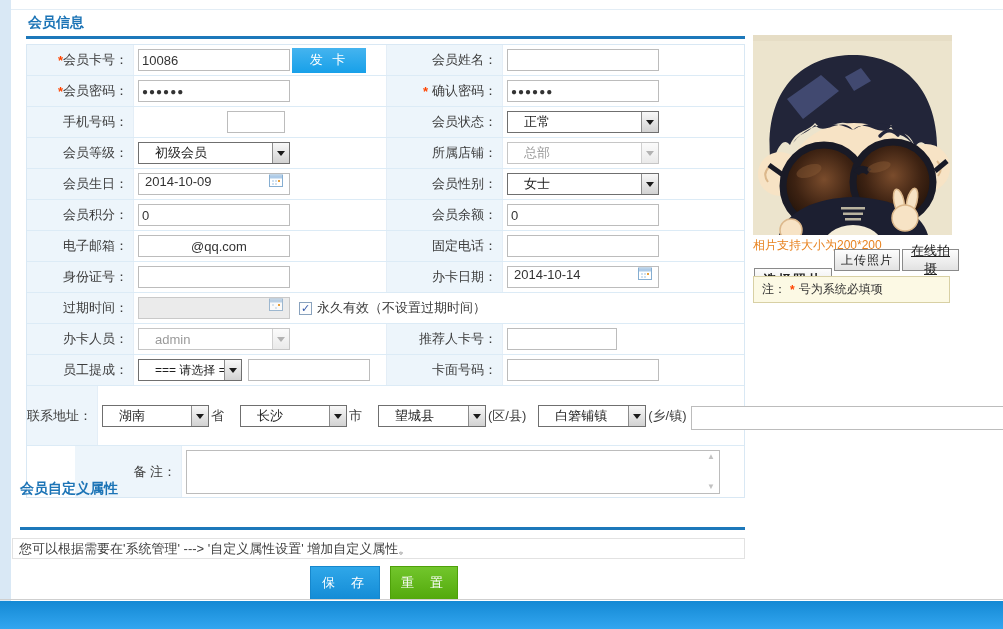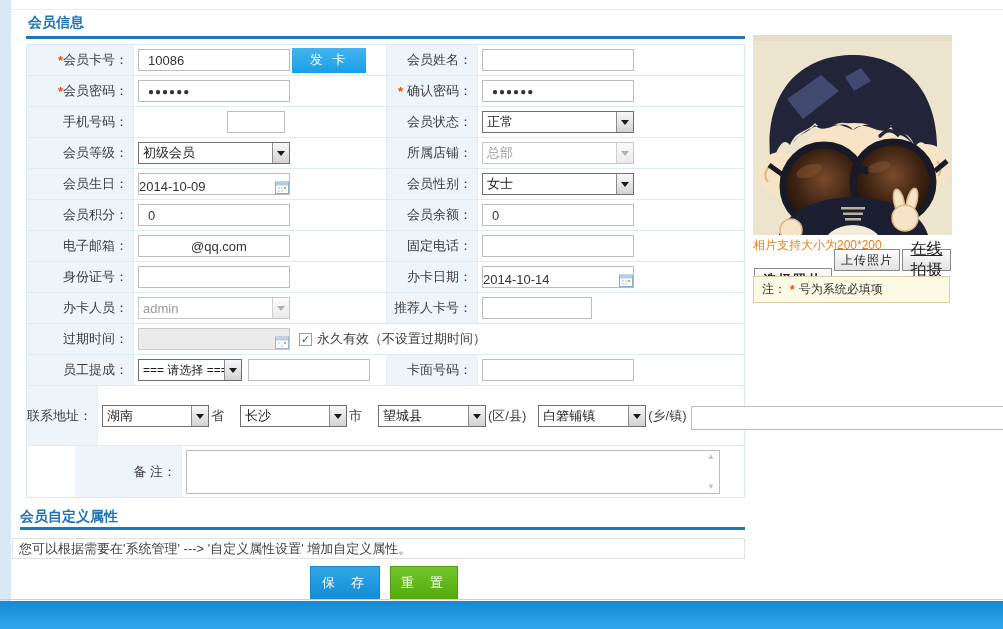--- a/index.html
+++ b/index.html
@@ -4,67 +4,67 @@
 <style>
   html,body{margin:0;padding:0;background:#fff;}
   #app{position:relative;width:1003px;height:629px;background:#fff;overflow:hidden;
        font-family:"Liberation Sans","DejaVu Sans",sans-serif;font-size:13px;color:#3a3a3a;}
 
   .left-strip{position:absolute;left:0;top:0;width:11px;height:601px;background:#d9e8f5;}
   .top-line{position:absolute;left:11px;top:9px;width:992px;height:1px;background:#e3edf5;}
 
   .sec-title{position:absolute;font-size:14px;font-weight:bold;color:#1c74b6;white-space:nowrap;}
   .t1{left:28px;top:14px;}
-  .t2{left:20px;top:508px;}
+  .t2{left:20px;top:480px;}
   .divider{position:absolute;height:3px;background:#1d78ba;}
   .hr1{left:26px;top:36px;width:719px;}
   .hr2{left:20px;top:527px;width:725px;}
 
   
   .tbl{position:absolute;left:26px;top:44px;width:719px;border:1px solid #d9e8f4;box-sizing:border-box;background:#fff;}
   .row{display:flex;height:30px;border-bottom:1px solid #dcebf6;}
   .row:last-child{border-bottom:none;}
   .row.h60{height:59px;}
   .row.h52{height:51px;padding-left:48px;}
   .lc{width:107px;background:#edf5fb;border-right:1px solid #e4eef7;display:flex;align-items:center;
       justify-content:flex-end;padding-right:5px;box-sizing:border-box;color:#3c3c3c;white-space:nowrap;}
-  .lc2{width:91px;padding-left:44px;}
+  .lc2{width:116px;padding-left:44px;}
   .vc{display:flex;align-items:center;border-right:1px solid #e4eef7;box-sizing:border-box;position:relative;}
   .vc1{width:253px;}
   .vc2{flex:1;border-right:none;}
   .vspan{flex:1;display:flex;align-items:center;}
   .star{color:#ff4400;font-weight:bold;}
   .star.gap{margin-right:4px;}
 
   .inp{box-sizing:border-box;height:22px;border:1px solid #bcbcbc;background:#fff;color:#333;
-       font-family:inherit;font-size:13px;padding:1px 9px;margin-left:4px;width:152px;outline:none;}
+       font-family:inherit;font-size:13px;padding:1px 3px;margin-left:4px;width:152px;outline:none;}
   .inp.w110{width:110px;}
   .inp.sm{width:58px;margin-left:93px;}
   .inp.pwd{font-size:10px;letter-spacing:1px;font-weight:bold;}
   .inp.email{padding-left:52px;}
 
   
   .sel{box-sizing:border-box;height:22px;width:152px;margin-left:4px;border:1px solid #6f6f6f;
-       background:#fff;display:flex;align-items:stretch;cursor:default;}
+       background:#fff;display:flex;align-items:stretch;cursor:default;padding-left:12px;}
   .sel-txt{flex:1;display:flex;align-items:center;padding-left:4px;color:#1f1f1f;white-space:nowrap;overflow:hidden;}
   .sel-btn{width:16px;border-left:1px solid #8c8c8c;background:linear-gradient(#f8f8f8,#d2d2d2);
        display:flex;align-items:center;justify-content:center;}
   .sel-btn::after{content:"";width:0;height:0;border:4px solid transparent;border-top:5px solid #1a1a1a;margin-top:5px;}
   .sel.dis{border-color:#c6c6c6;}
   .sel.dis .sel-txt{color:#9a9a9a;}
   .sel.dis .sel-btn{border-left-color:#d0d0d0;background:linear-gradient(#fbfbfb,#eaeaea);}
   .sel.dis .sel-btn::after{border-top-color:#b2b2b2;}
   .sel.w104{width:104px;}
   .sel.w104 .sel-txt{font-size:12px;}
   .sel.w107{width:107px;}
   .sel.w108{width:108px;text-align:right;}
 
   
   .date-box{box-sizing:border-box;height:22px;width:152px;margin-left:4px;border:1px solid #bcbcbc;background:#fff;
-       display:flex;align-items:flex-end;justify-content:space-between;padding:0 0;}
+       display:flex;align-items:flex-start;justify-content:space-between;padding:0 6px;}
   .date-box.dis{background:#ebebeb;border-color:#c9c9c9;}
   .date-txt{color:#333;}
   .cal{width:14px;height:13px;display:flex;}
 
   .issue-btn{box-sizing:border-box;margin-left:2px;width:74px;height:25px;border:none;cursor:pointer;
        background:linear-gradient(#45b4ef,#17a0e9);color:#fff;font-size:13px;letter-spacing:3px;
        font-family:inherit;display:flex;align-items:center;justify-content:center;}
 
   .cb{box-sizing:border-box;width:13px;height:13px;margin-left:9px;border:1px solid #89a2bd;background:#fdfdfd;
       display:flex;align-items:center;justify-content:center;cursor:pointer;}
@@ -89,21 +89,21 @@
   .sb.up::after{content:"▲";}
   .sb.dn::after{content:"▼";}
 
   
   .photo{position:absolute;left:753px;top:35px;width:199px;height:200px;}
   .caption{position:absolute;left:753px;top:237px;font-size:12px;color:#e8821e;white-space:nowrap;}
   .pbtn{position:absolute;box-sizing:border-box;border:1px solid #8a8a8a;background:linear-gradient(#fdfdfd,#e2e2e2);
         color:#222;display:flex;align-items:center;justify-content:center;cursor:pointer;font-family:inherit;}
   .pbtn1{left:754px;top:250px;width:78px;height:24px;font-size:13px;font-weight:bold;letter-spacing:2px;margin-top:18px;}
   .pbtn2{left:834px;top:249px;width:66px;height:22px;font-size:12px;letter-spacing:1px;text-align:center;}
-  .pbtn3{left:902px;top:249px;width:49px;height:22px;font-size:16px;text-decoration:underline;}
+  .pbtn3{left:902px;top:249px;width:57px;height:22px;font-size:13px;text-decoration:underline;}
   .notebox{position:absolute;left:753px;top:276px;width:197px;height:27px;box-sizing:border-box;
         background:#fcf9e4;border:1px solid #d8d0a4;display:flex;align-items:center;padding-left:8px;font-size:12px;color:#333;}
   .notebox .star{margin:0 4px;}
 
   .hintbox{position:absolute;left:12px;top:538px;width:733px;height:21px;box-sizing:border-box;border:1px solid #e2e2e2;
         display:flex;align-items:center;padding-left:6px;color:#3f3f3f;}
 
   .act-btn{position:absolute;box-sizing:border-box;height:34px;border:none;color:#fff;font-size:13px;
         letter-spacing:4px;display:flex;align-items:center;justify-content:center;cursor:pointer;font-family:Liberation Mono, monospace;}
   .btn-save{left:310px;top:566px;width:70px;background:linear-gradient(#2fa7e9,#148cd6);border:1px solid #1787cc;}
@@ -281,55 +281,55 @@
                 <rect x="3" y="9" width="2" height="2" fill="#cfe0f0"></rect>
                 <rect x="6" y="9" width="2" height="2" fill="#cfe0f0"></rect>
               </svg>
           </span>
         </div>
       </div>
     </div>
 
     <div class="row">
       <div class="lc">
-          <span>办卡人员：</span>
-        </div>
-      <div class="vc vc1">
-        <div class="sel dis">
-          <span class="sel-txt">admin</span>
-          <span class="sel-btn"></span>
-        </div>
-      </div>
-      <div class="lc lc2">
-          <span>推荐人卡号：</span>
-        </div>
-      <div class="vc vc2">
-        <input class="inp w110" value="" style="">
-      </div>
-    </div>
-
-    <div class="row">
-      <div class="lc">
           <span>过期时间：</span>
         </div>
       <div class="vspan">
         <div class="date-box dis">
           <span class="date-txt"></span>
           <span class="cal">
             <svg width="14" height="13" viewBox="0 0 14 13">
                 <rect x="0.5" y="1" width="13" height="11.5" fill="#fafafa" stroke="#9db7cf"></rect>
                 <rect x="1" y="1.5" width="12" height="3" fill="#b9cfe4"></rect>
                 <rect x="9" y="6" width="2" height="2" fill="#e8a03c"></rect>
                 <rect x="3" y="6" width="2" height="2" fill="#d5e2ee"></rect>
                 <rect x="6" y="9" width="2" height="2" fill="#d5e2ee"></rect>
               </svg>
           </span>
         </div>
         <span class="cb"></span>
         <span class="cb-label">永久有效（不设置过期时间）</span>
+      </div>
+    </div>
+
+    <div class="row">
+      <div class="lc">
+          <span>办卡人员：</span>
+        </div>
+      <div class="vc vc1">
+        <div class="sel dis">
+          <span class="sel-txt">admin</span>
+          <span class="sel-btn"></span>
+        </div>
+      </div>
+      <div class="lc lc2">
+          <span>推荐人卡号：</span>
+        </div>
+      <div class="vc vc2">
+        <input class="inp w110" value="" style="">
       </div>
     </div>
 
     <div class="row">
       <div class="lc">
           <span>员工提成：</span>
         </div>
       <div class="vc vc1">
         <div class="sel w104">
           <span class="sel-txt">=== 请选择 ===</span>

